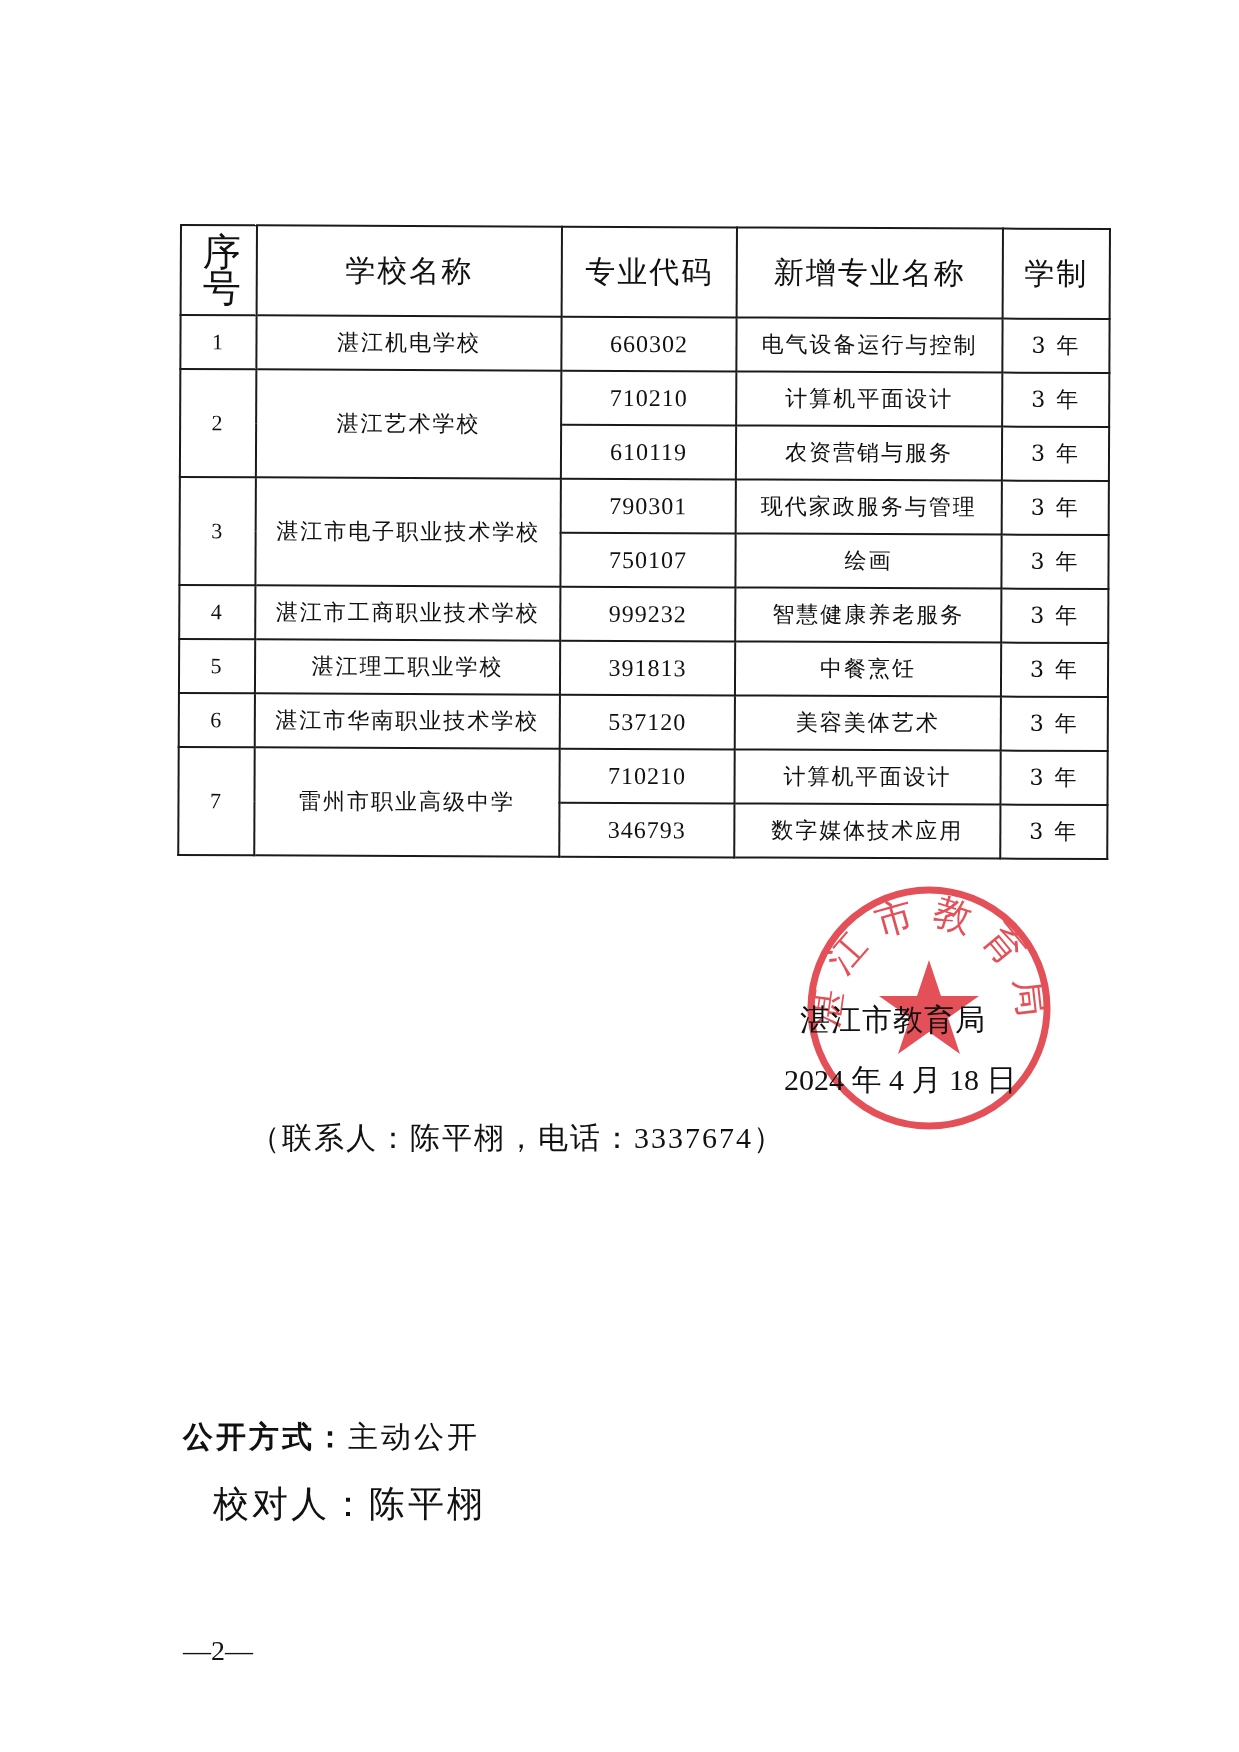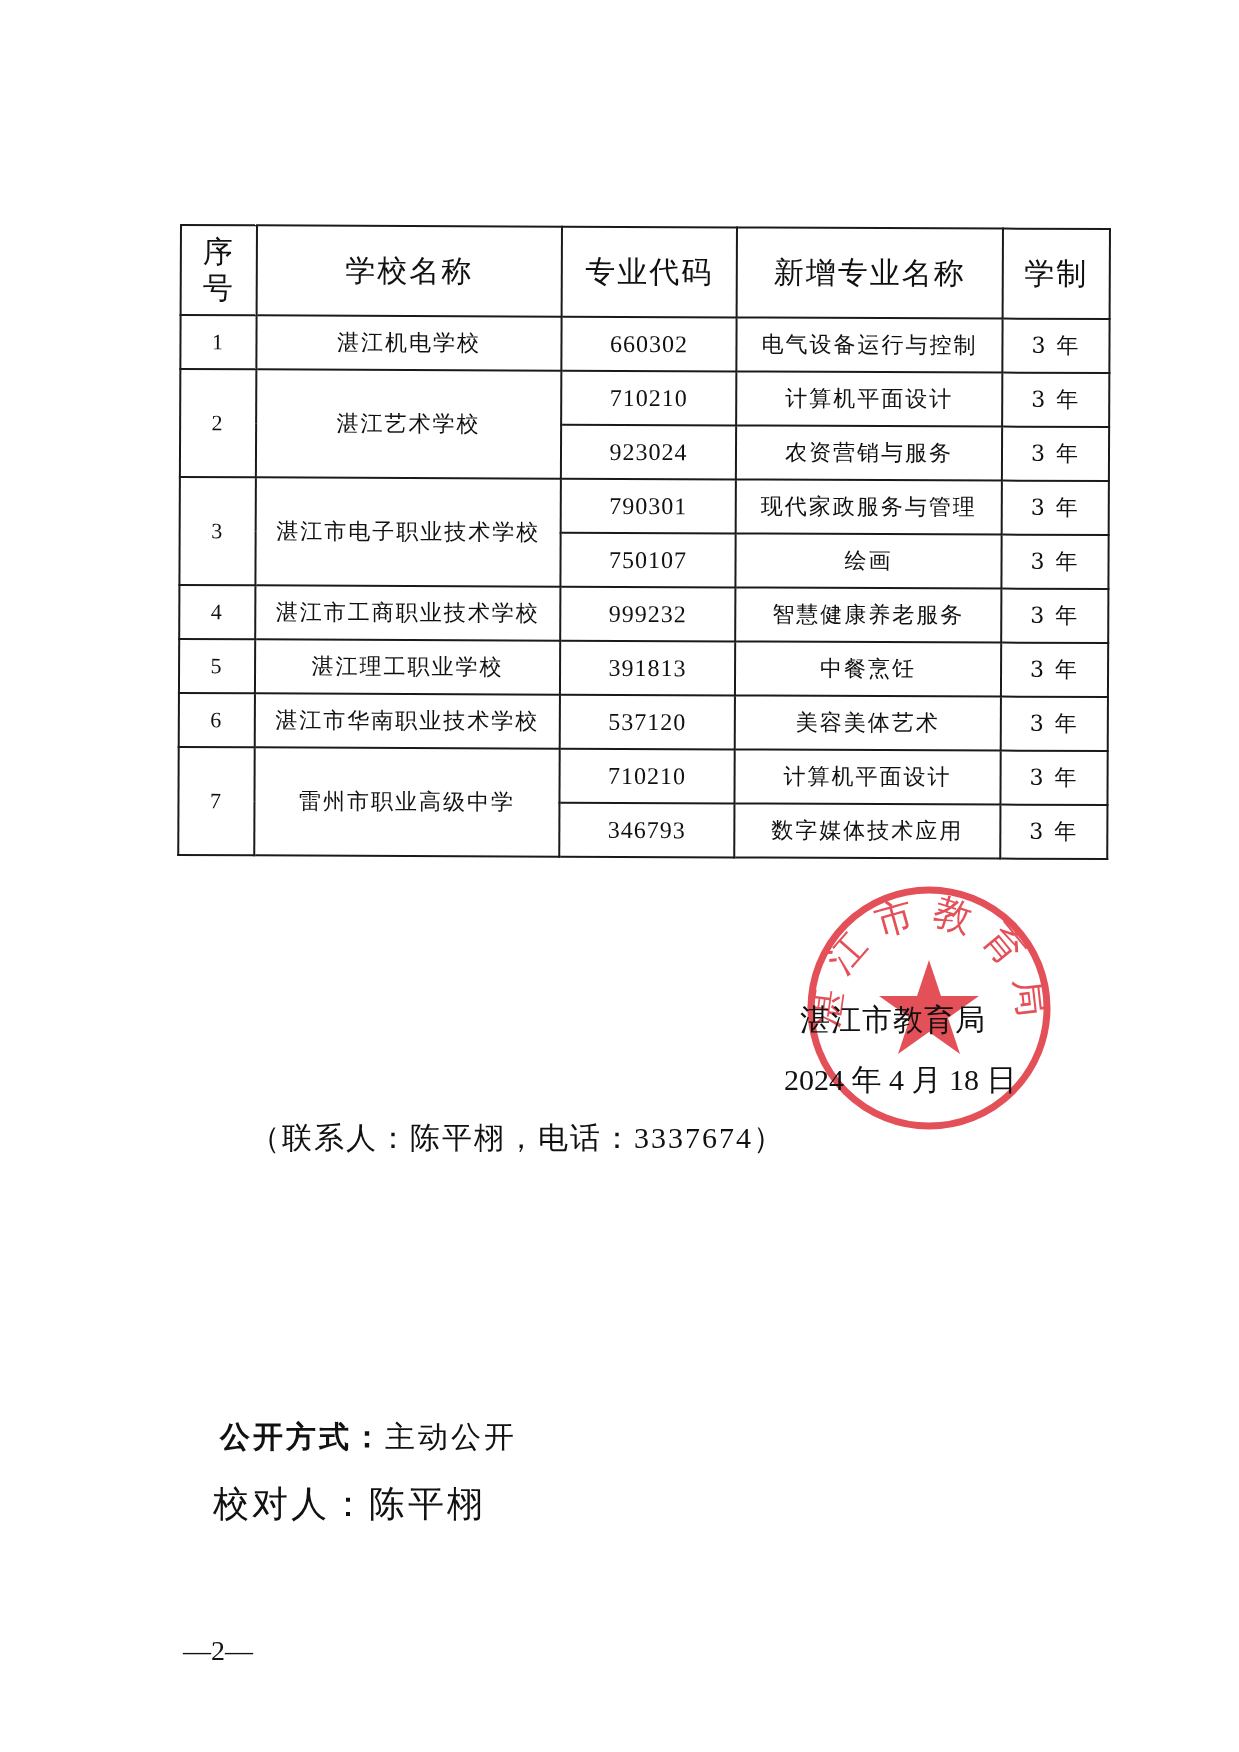--- a/index.html
+++ b/index.html
@@ -2,28 +2,28 @@
 <html><head>
 <meta charset="utf-8">
 <style>
   html, body { margin: 0; padding: 0; background: #ffffff; }
   body { width: 1239px; height: 1752px; position: relative; overflow: hidden;
          font-family: "DejaVu Serif", "Liberation Serif", serif; color: #111; }
   .table-wrap { position: absolute; left: 180px; top: 224px; width: 929px; transform: rotate(0.25deg); transform-origin: left top; }
   table.majors { border-collapse: collapse; width: 929px; table-layout: fixed; }
   table.majors td, table.majors th { border: 2px solid #1a1a1a; text-align: center; vertical-align: middle; padding: 0; }
   table.majors th { font-family: "DejaVu Sans", "Liberation Sans", sans-serif; font-weight: normal; font-size: 30px; height: 88px; letter-spacing: 2px; }
-  table.majors th.seq { font-size: 30px; line-height: 36px; border-radius: 18px; }
+  table.majors th.seq { font-size: 38px; line-height: 36px; border-radius: 18px; }
   table.majors td { height: 52px; font-size: 22px; letter-spacing: 2px; }
   table.majors td.code { font-family: "Liberation Serif", "DejaVu Serif", serif; font-size: 24px; letter-spacing: 1px; }
   table.majors td.num { font-family: "Liberation Serif", serif; font-size: 22px; }
   .sig { position: absolute; left: 800px; top: 1000px; font-size: 30px; letter-spacing: 1px; }
   .date { position: absolute; left: 784px; top: 1060px; font-size: 30px; font-family: "Liberation Serif", serif; }
   .contact { position: absolute; left: 250px; top: 1118px; font-size: 30px; letter-spacing: 2px; font-family: "Liberation Serif", "DejaVu Serif", serif; text-align: right; }
-  .disclosure { position: absolute; left: 183px; top: 1417px; font-size: 30px; letter-spacing: 3px; margin-left: 37px; }
+  .disclosure { position: absolute; left: 183px; top: 1417px; font-size: 30px; letter-spacing: 3px; }
   .disclosure .label { font-weight: bold; font-family: "DejaVu Sans", sans-serif; }
   .proofreader { position: absolute; left: 213px; top: 1480px; font-size: 36px; letter-spacing: 3px; }
   .page-num { position: absolute; left: 183px; top: 1635px; font-size: 28px; font-family: "Liberation Serif", serif; }
   .seal { position: absolute; left: 803px; top: 882px; width: 252px; height: 252px; opacity: 0.85; pointer-events: none; }
 </style>
 </head>
 <body>
 
 <div class="table-wrap">
   <table class="majors">
@@ -52,21 +52,21 @@
         <td>3 年</td>
       </tr>
       <tr>
         <td class="num" rowspan="2">2</td>
         <td rowspan="2">湛江艺术学校</td>
         <td class="code">710210</td>
         <td>计算机平面设计</td>
         <td>3 年</td>
       </tr>
       <tr>
-        <td class="code">923024</td>
+        <td class="code">610119</td>
         <td>农资营销与服务</td>
         <td>3 年</td>
       </tr>
       <tr>
         <td class="num" rowspan="2">3</td>
         <td rowspan="2">湛江市电子职业技术学校</td>
         <td class="code">790301</td>
         <td>现代家政服务与管理</td>
         <td>3 年</td>
       </tr>

